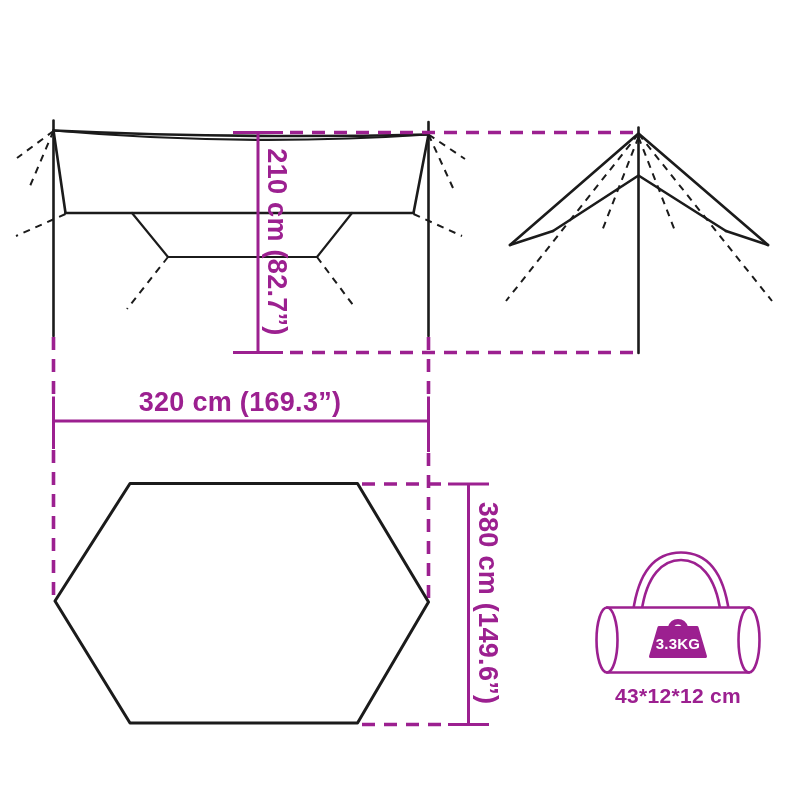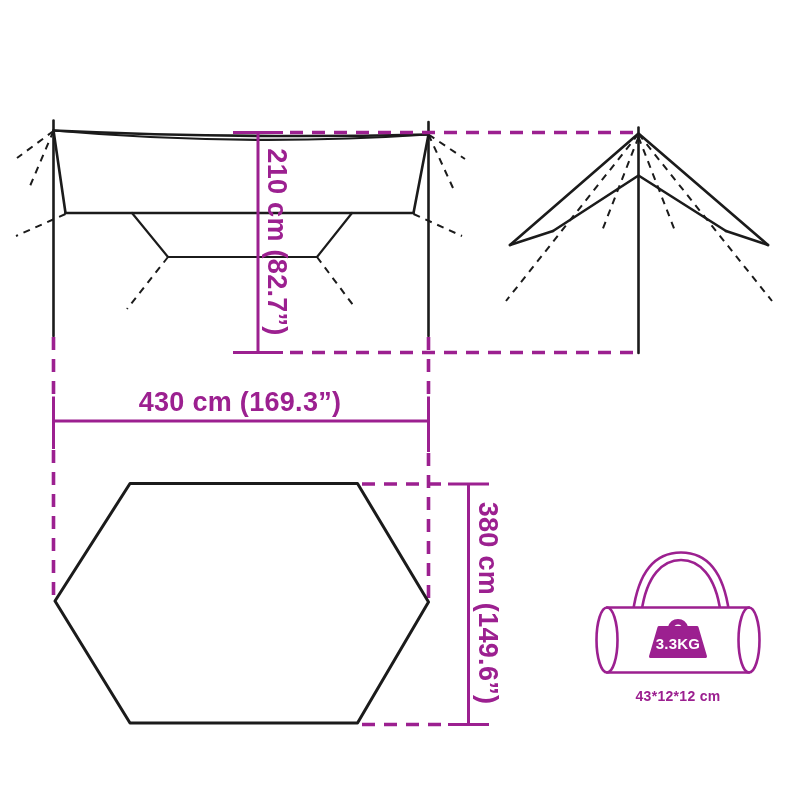--- a/index.html
+++ b/index.html
@@ -19,21 +19,21 @@
   .mag-fill{fill:#9c2090;stroke:#9c2090;stroke-width:3;stroke-linejoin:round;}
   .mag-thin{stroke:#9c2090;fill:none;stroke-width:2.6;stroke-linecap:round;}
   .bag-body{fill:#ffffff;}
   .label{
     position:absolute;color:#9c2090;font-weight:700;
     white-space:nowrap;transform:translate(-50%,-50%);
     -webkit-font-smoothing:antialiased;
   }
   .dim-label{font-size:27px;letter-spacing:.3px;}
   .rot90{transform:translate(-50%,-50%) rotate(90deg);}
-  .bag-size-label{font-size:14px;letter-spacing:.3px;}
+  .bag-size-label{font-size:21px;letter-spacing:.3px;}
   .weight-label{
     position:absolute;color:#ffffff;font-weight:700;font-size:15px;
     transform:translate(-50%,-50%);letter-spacing:.2px;white-space:nowrap;
   }
 </style>
 </head>
 <body>
 
 <div class="stage">
   <svg width="800" height="800" viewBox="0 0 800 800">
@@ -105,20 +105,20 @@
       <path class="mag-thin bag-body" d="M607,607.5 H749 A10.5,32.5 0 0 1 749,672.5 H607 A10.5,32.5 0 0 1 607,607.5 Z"></path>
       <path class="mag-thin" d="M607,607.5 A10.5,32.5 0 0 1 607,672.5"></path>
       <path class="mag-thin" d="M749,607.5 A10.5,32.5 0 0 0 749,672.5"></path>
       <path d="M670.5,628 A8,9.5 0 0 1 685.5,628" fill="none" stroke="#9c2090" stroke-width="5.5"></path>
       <path class="mag-fill" d="M659,627.5 L697,627.5 L705.5,656.5 L650.5,656.5 Z"></path>
     </g>
   </svg>
 
   <div class="label dim-label rot90" style="left:276px;top:242px;">210 cm (82.7”)</div>
 
-  <div class="label dim-label" style="left:240px;top:402px;">430 cm (169.3”)</div>
+  <div class="label dim-label" style="left:240px;top:402px;">320 cm (169.3”)</div>
 
   <div class="label dim-label rot90" style="left:487px;top:603px;">380 cm (149.6”)</div>
 
   <div class="weight-label" style="left:678px;top:643px;">3.3KG</div>
 
   <div class="label bag-size-label" style="left:678px;top:696px;">43*12*12 cm</div>
 </div>
 
 </body></html>

